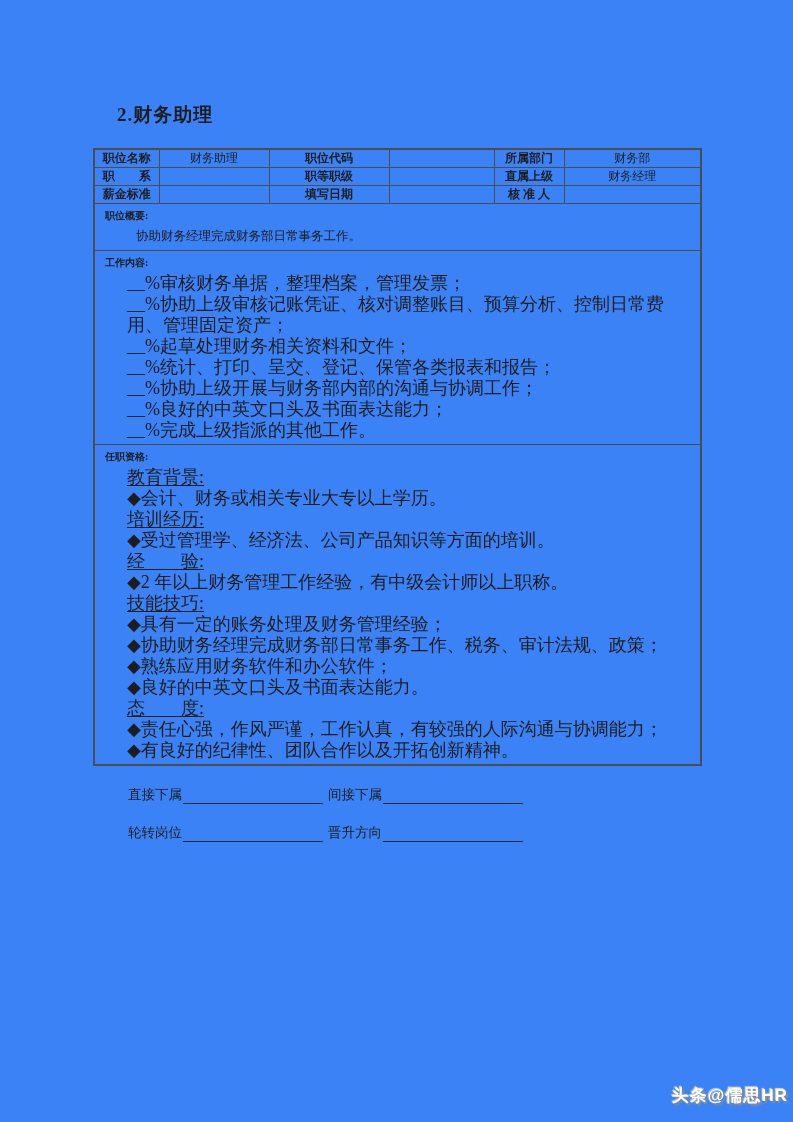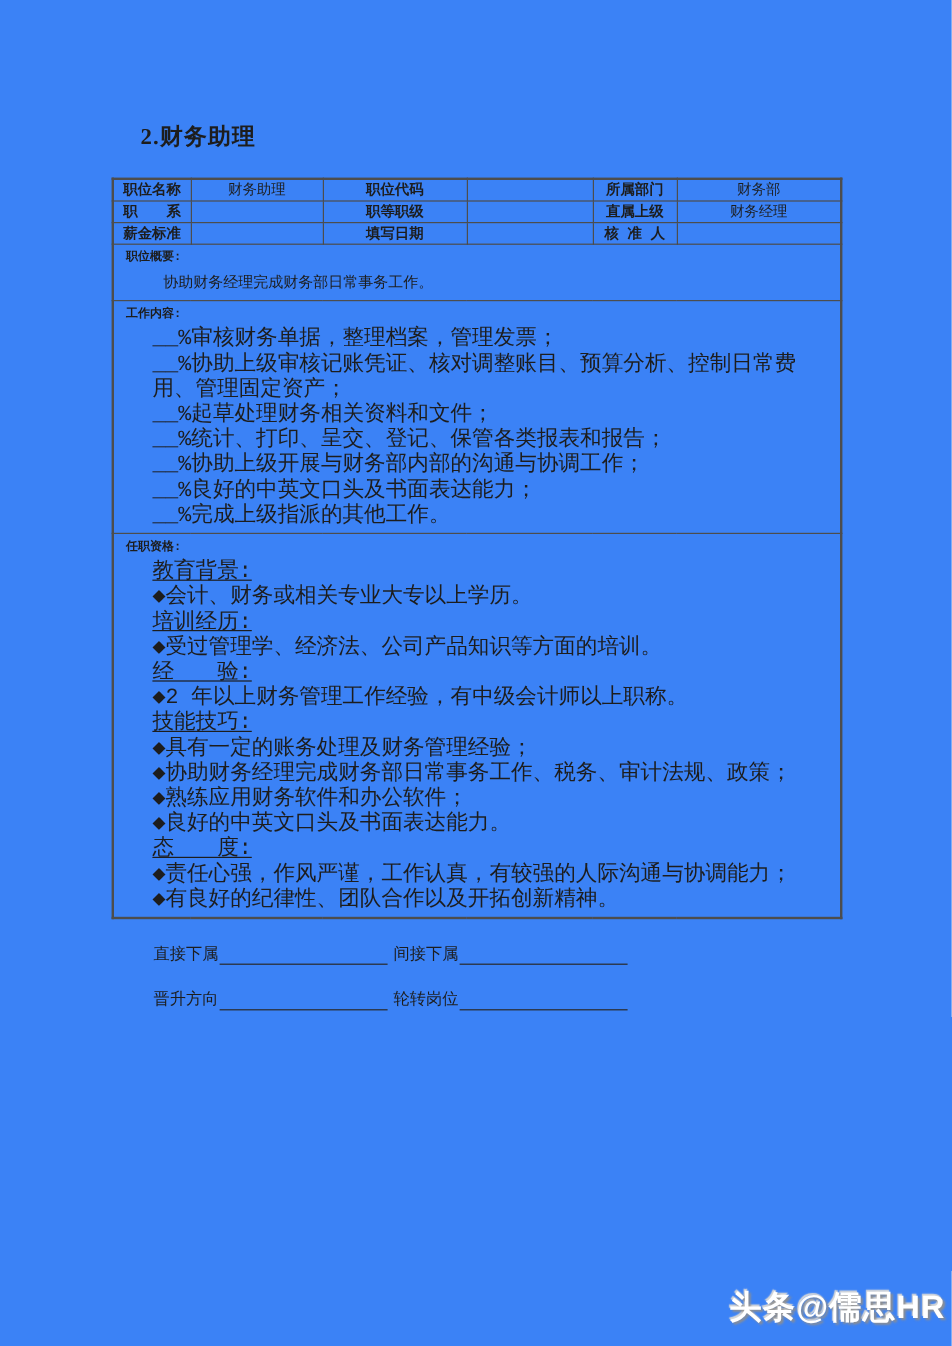--- a/index.html
+++ b/index.html
@@ -22,21 +22,20 @@
     font-weight:bold;
     line-height:24px;
     letter-spacing:1px;
   }
   table.main-table {
     border-collapse:collapse;
     table-layout:fixed;
     width:607px;
     margin:21px 0 0 93px;
     border:2px solid #4d4d4d;
-    font-family:Liberation Mono, monospace;
   }
   table.main-table td {
     border:1px solid #4d4d4d;
     font-size:12px;
     vertical-align:middle;
   }
   td.cell-label {
     font-weight:bold;
     text-align:center;
     height:18px;
@@ -66,21 +65,21 @@
   .blank-line {
     display:inline-block;
     width:140px; height:17px;
     border-bottom:1px solid #2a2a2a;
     margin-left:1px;
   }
   .watermark {
     position:absolute;
     right:5px; bottom:15px;
     font-family:"Liberation Sans","DejaVu Sans",sans-serif;
-    font-size:27px;
+    font-size:17px;
     font-weight:bold;
     color:#ffffff;
     letter-spacing:1px;
     text-shadow:2px 2px 2px #8f8f8f, -1px -1px 1px #d9d9d9;
   }
 </style>
 </head>
 <body>
 
 <div class="page">
@@ -170,24 +169,24 @@
   <div class="blank-fields" id="blank-fields">
       <div class="blank-field">
         <span class="blank-label">直接下属</span>
         <span class="blank-line"></span>
       </div>
       <div class="blank-field">
         <span class="blank-label">间接下属</span>
         <span class="blank-line"></span>
       </div>
       <div class="blank-field">
-        <span class="blank-label">晋升方向</span>
+        <span class="blank-label">轮转岗位</span>
         <span class="blank-line"></span>
       </div>
       <div class="blank-field">
-        <span class="blank-label">轮转岗位</span>
+        <span class="blank-label">晋升方向</span>
         <span class="blank-line"></span>
       </div>
     </div>
 
   <div class="watermark">头条@儒思HR</div>
 
 </div>
 
 </body></html>

